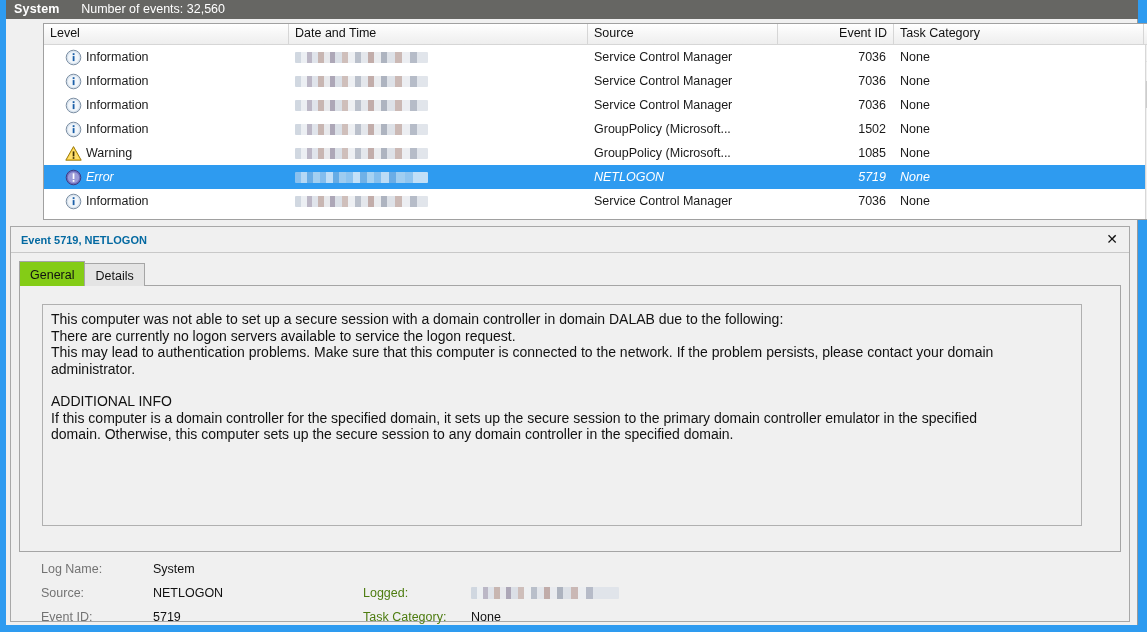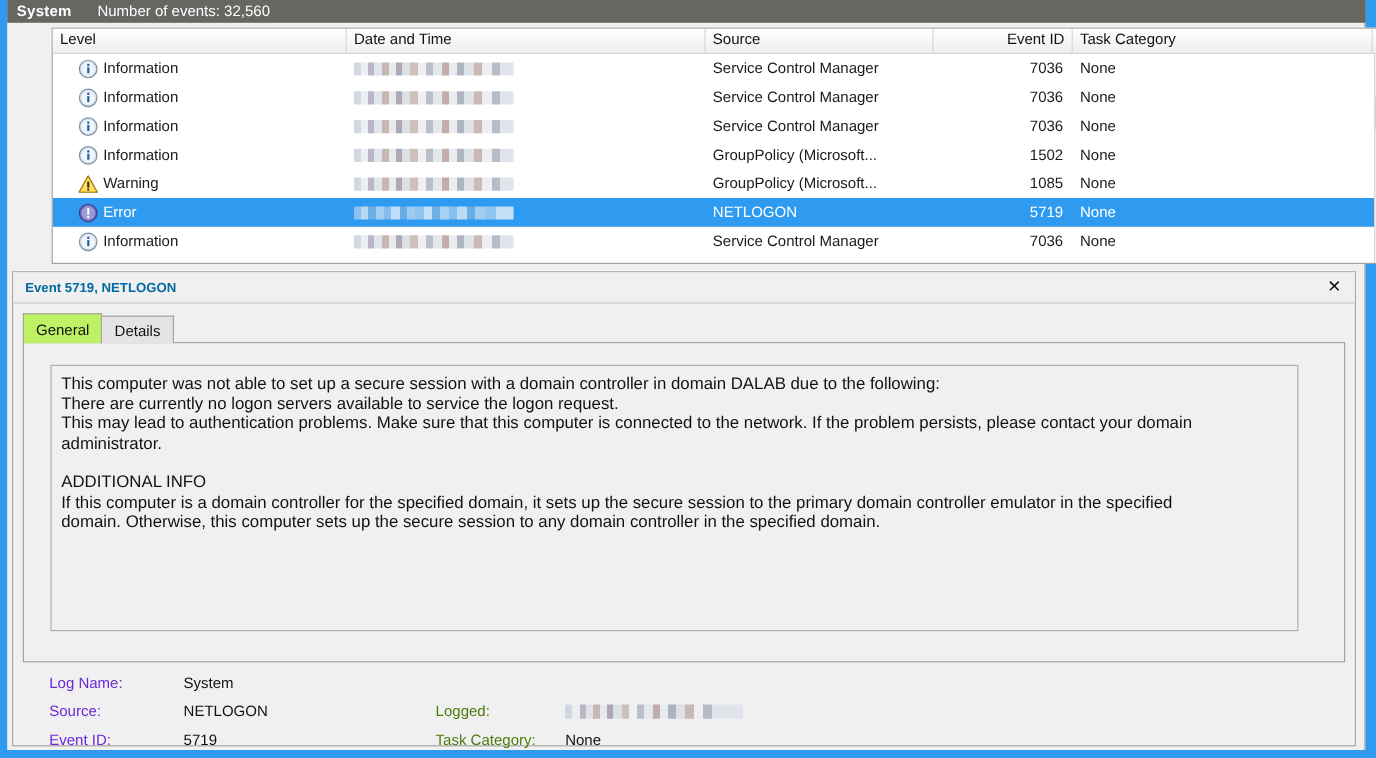--- a/index.html
+++ b/index.html
@@ -98,21 +98,21 @@
     left: 0; top: 21px;
     right: 17px; bottom: 0;
     overflow: hidden;
   }
   .row {
     display: flex;
     height: 24px;
     align-items: center;
     white-space: nowrap;
   }
-  .row.selected { background: #2e9bf0; color: #ffffff; }
+  .row.selected { background: #2e9bf0; color: #ffffff; font-style: italic; }
   .cell {
     box-sizing: border-box;
     padding: 0 6px;
     font-size: 12.5px;
     overflow: hidden;
     white-space: nowrap;
     height: 24px;
     line-height: 24px;
   }
   .cell.c-level  { width: 245px; padding-left: 21px; display: flex; align-items: center; gap: 4px; }
@@ -237,21 +237,21 @@
     padding: 2px 10px 0 10px;
     border: 1px solid #a5a5a5;
     border-bottom: none;
     background: #e4e4e4;
     font-size: 12.5px;
     color: #111;
     margin-right: -1px;
     line-height: 21px;
   }
   .tab.active {
-    background: #bef264;
+    background: #84cc16;
     height: 25px;
     line-height: 23px;
     position: relative;
     z-index: 3;
   }
 
   .tabpanel {
     position: absolute;
     left: 8px; top: 58px;
     width: 1102px; height: 267px;
@@ -284,21 +284,21 @@
     width: 100%;
     box-sizing: border-box;
     padding-left: 30px;
   }
   .meta-row {
     display: flex;
     height: 24px;
     align-items: center;
     font-size: 12.5px;
   }
-  .meta-label { width: 112px; color: #6d28d9; }
+  .meta-label { width: 112px; color: #737373; }
   .meta-value { width: 210px; color: #111; }
   .meta-label2 { width: 108px; color: #4d7c0f; }
   .meta-value2 { color: #111; display: flex; align-items: center; }
 </style>
 </head>
 <body>
 
 <div id="frame">
   <div id="inner">
 

